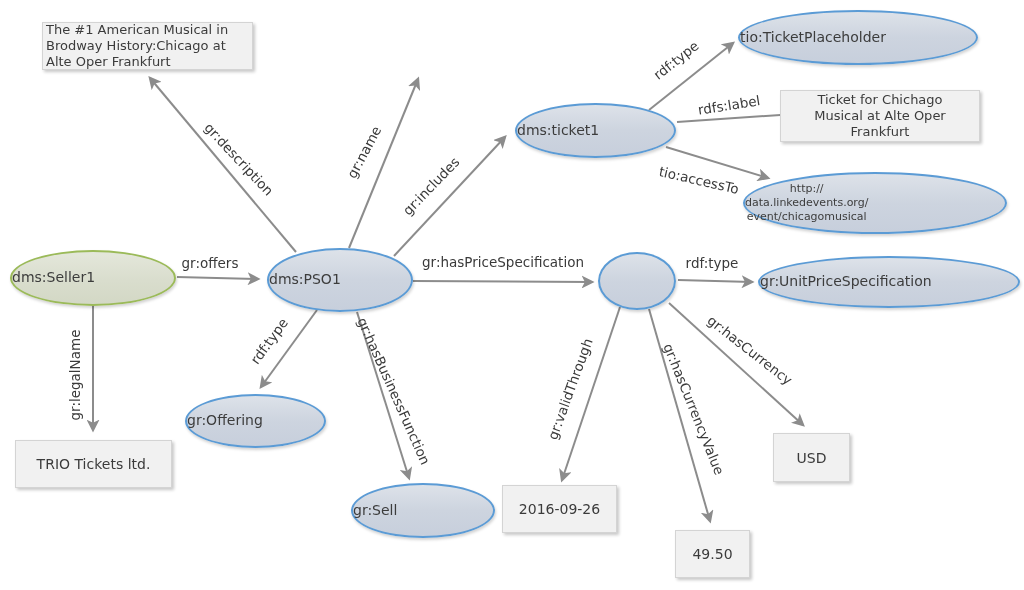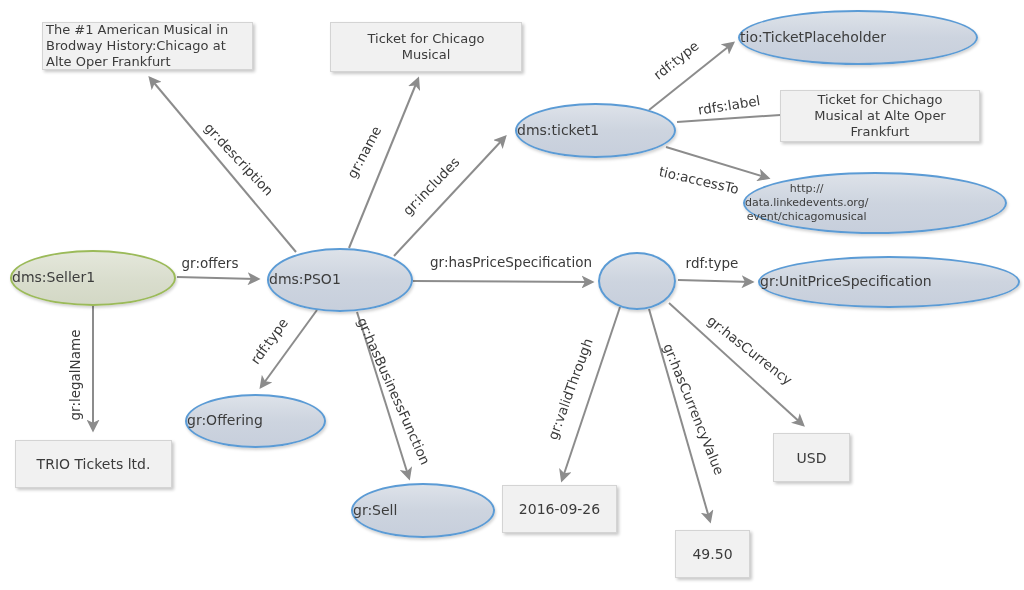--- a/index.html
+++ b/index.html
@@ -108,22 +108,20 @@
   <div class="node" style="left:598px; top:252px; width:78px; height:58px;"><span></span></div>
 
   <div class="node" style="left:185px; top:394px; width:141px; height:54px;"><span>gr:Offering</span></div>
 
   <div class="node" style="left:351px; top:483px; width:144px; height:55px;"><span>gr:Sell</span></div>
 
   <div class="lit align-left" style="left:42px; top:22px; width:211px; height:48px;"><span>The #1 American Musical in
 Brodway History:Chicago at
 Alte Oper Frankfurt</span></div>
 
-  <div class="lit" style="left:330px; top:22px; width:192px; height:50px;"><span>Ticket for Chicago
-Musical</span></div>
 
   <div class="lit" style="left:772px; top:90px; width:200px; height:52px;margin-left:8px;"><span>Ticket for Chichago
 Musical at Alte Oper
 Frankfurt</span></div>
 
   <div class="lit" style="left:15px; top:440px; width:157px; height:48px; font-size:14px;"><span>TRIO Tickets ltd.</span></div>
 
   <div class="lit" style="left:502px; top:485px; width:115px; height:48px; font-size:14px;"><span>2016-09-26</span></div>
 
   <div class="lit" style="left:675px; top:530px; width:75px; height:48px; font-size:14px;"><span>49.50</span></div>
@@ -133,21 +131,21 @@
   <div class="elabel" style="left:210px; top:263px;text-align:right;">gr:offers</div>
 
   <div class="elabel" style="left:75px; top:375px; --r:-90deg;">gr:legalName</div>
 
   <div class="elabel" style="left:239px; top:159px; --r:47deg;">gr:description</div>
 
   <div class="elabel" style="left:364px; top:152px; --r:-62deg;">gr:name</div>
 
   <div class="elabel" style="left:431px; top:186px; --r:-46deg;">gr:includes</div>
 
-  <div class="elabel" style="left:503px; top:262px;margin-left:8px;">gr:hasPriceSpecification</div>
+  <div class="elabel" style="left:503px; top:262px;">gr:hasPriceSpecification</div>
 
   <div class="elabel" style="left:269px; top:341px; --r:-54deg;">rdf:type</div>
 
   <div class="elabel" style="left:394px; top:391px; --r:66deg;">gr:hasBusinessFunction</div>
 
   <div class="elabel" style="left:676px; top:60px; --r:-38deg;">rdf:type</div>
 
   <div class="elabel" style="left:729px; top:105px; --r:-9deg;">rdfs:label</div>
 
   <div class="elabel" style="left:699px; top:180px; --r:13deg;">tio:accessTo</div>

